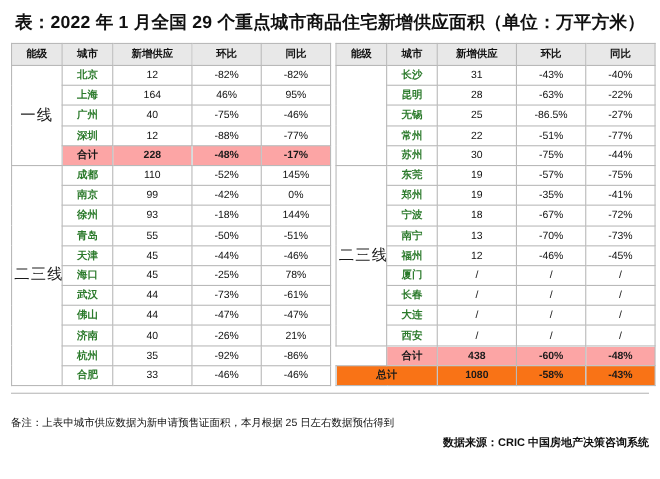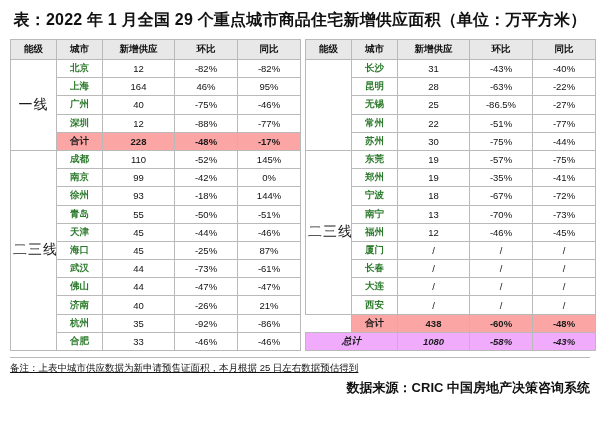--- a/index.html
+++ b/index.html
@@ -70,41 +70,39 @@
     font-weight: bold;
   }
   td.num {
     color: #111;
   }
   tr.total td {
     background: #fca5a5;
     font-weight: bold;
   }
   tr.grand td {
-    background: #f0abfc;
-    font-weight: bold;
-    font-style: italic;
+    background: #f97316;
+    font-weight: bold;
   }
   td.blank {
     border: 1px solid #b9b9b9;
     background: #ffffff;
   }
   .nb { border: none !important; background: #fff !important; }
   .footer {
     margin-top: 6px;
     border-top: 1px solid #b9b9b9;
-    padding-top: 4px;
+    padding-top: 20px;
     font-size: 9.5px;
     color: #111;
-    text-decoration: underline;
   }
   .source {
     margin-top: 4px;
     text-align: right;
-    font-size: 13px;
+    font-size: 10px;
     font-weight: bold;
     color: #111;
   }
   .col-cat { width: 46px; }
   .col-city { width: 46px; }
   .col-sup { width: 72px; }
   .col-hb { width: 63px; }
   .col-tb { width: 63px; }
 </style>
 </head>
@@ -194,21 +192,21 @@
         <tr>
           <td class="city">天津</td>
           <td class="num">45</td>
           <td class="num">-44%</td>
           <td class="num">-46%</td>
         </tr>
         <tr>
           <td class="city">海口</td>
           <td class="num">45</td>
           <td class="num">-25%</td>
-          <td class="num">87%</td>
+          <td class="num">78%</td>
         </tr>
         <tr>
           <td class="city">武汉</td>
           <td class="num">44</td>
           <td class="num">-73%</td>
           <td class="num">-61%</td>
         </tr>
         <tr>
           <td class="city">佛山</td>
           <td class="num">44</td>

